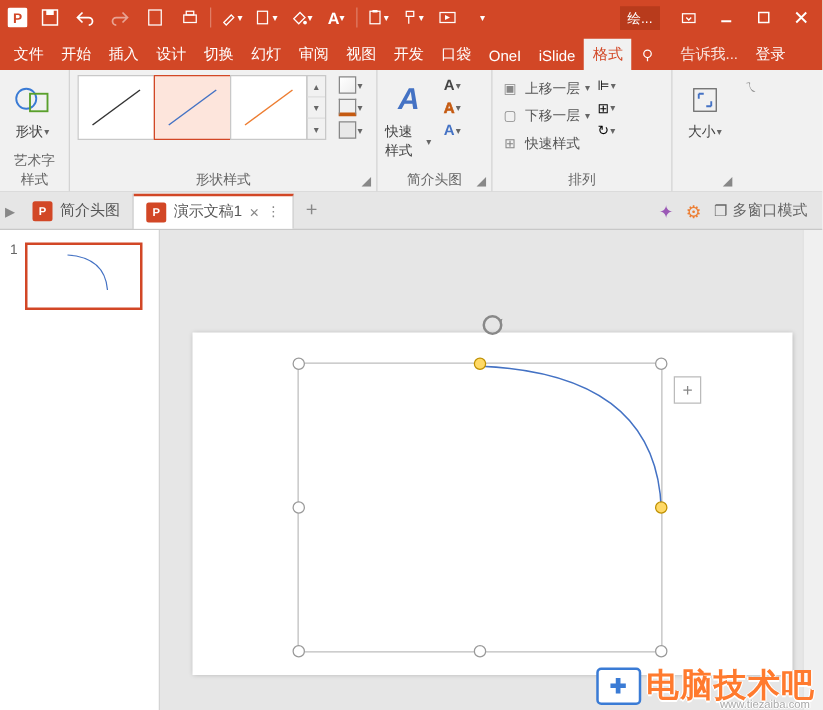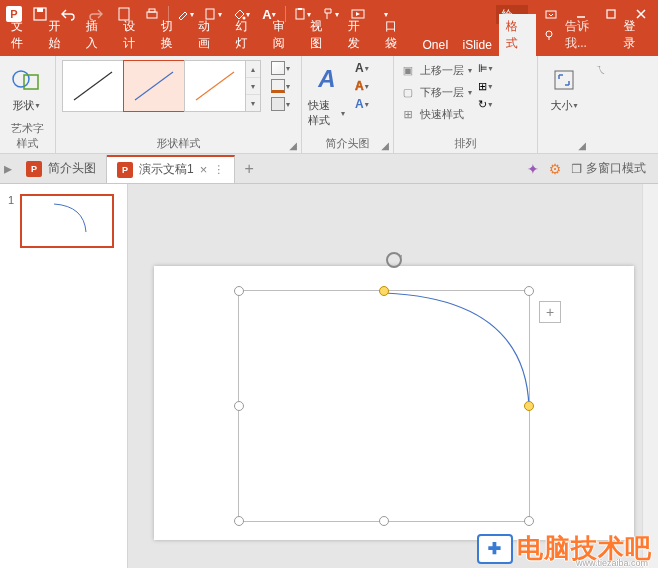--- a/index.html
+++ b/index.html
@@ -13,21 +13,21 @@
 .qat-sep { width: 1px; height: 16px; background: rgba(255,255,255,0.3); margin: 0 2px; }
 .title-spacer { flex: 1; }
 .title-center { color: #fff; font-size: 11px; background: #b83b1c; padding: 2px 6px; }
 .win-controls { display: flex; margin-left: 8px; }
 .win-btn { width: 30px; height: 28px; display: flex; align-items: center; justify-content: center; color: #fff; font-size: 12px; }
 
 
 .tabstrip { height: 28px; background: #d24726; display: flex; align-items: flex-end; padding: 0 4px; }
 .tab { padding: 4px 7px; color: #fff; font-size: 12px; cursor: pointer; }
 .tab.active { background: #f1f1f1; color: #d24726; }
-.tab.tell { display: flex; align-items: center; gap: 10px; color: rgba(255,255,255,0.85); }
+.tab.tell { display: flex; align-items: center; gap: 20px; color: rgba(255,255,255,0.85); }
 
 
 .ribbon { height: 98px; background: #f1f1f1; border-bottom: 1px solid #d4d4d4; display: flex; }
 .group { border-right: 1px solid #d4d4d4; display: flex; flex-direction: column; padding: 4px 6px 2px; }
 .group-body { flex: 1; display: flex; align-items: flex-start; gap: 4px; }
 .group-label { text-align: center; font-size: 11px; color: #666; padding-top: 2px; position: relative; }
 .group-label .launcher { position: absolute; right: -2px; bottom: 0; font-size: 10px; color: #888; }
 
 .big-btn { display: flex; flex-direction: column; align-items: center; gap: 2px; width: 40px; padding-top: 4px; }
 .big-btn .ico { width: 32px; height: 32px; display: flex; align-items: center; justify-content: center; }
@@ -199,21 +199,20 @@
       </div>
   </div>
 </div>
 
 <div class="tabstrip">
   <div class="tab">文件</div>
   <div class="tab">开始</div>
   <div class="tab">插入</div>
   <div class="tab">设计</div>
   <div class="tab">切换</div>
-  <div class="tab">动画</div>
   <div class="tab">幻灯</div>
   <div class="tab">审阅</div>
   <div class="tab">视图</div>
   <div class="tab">开发</div>
   <div class="tab">口袋</div>
   <div class="tab">OneI</div>
   <div class="tab">iSlide</div>
   <div class="tab active">格式</div>
   <div class="tab tell">
     <svg width="12" height="12">

